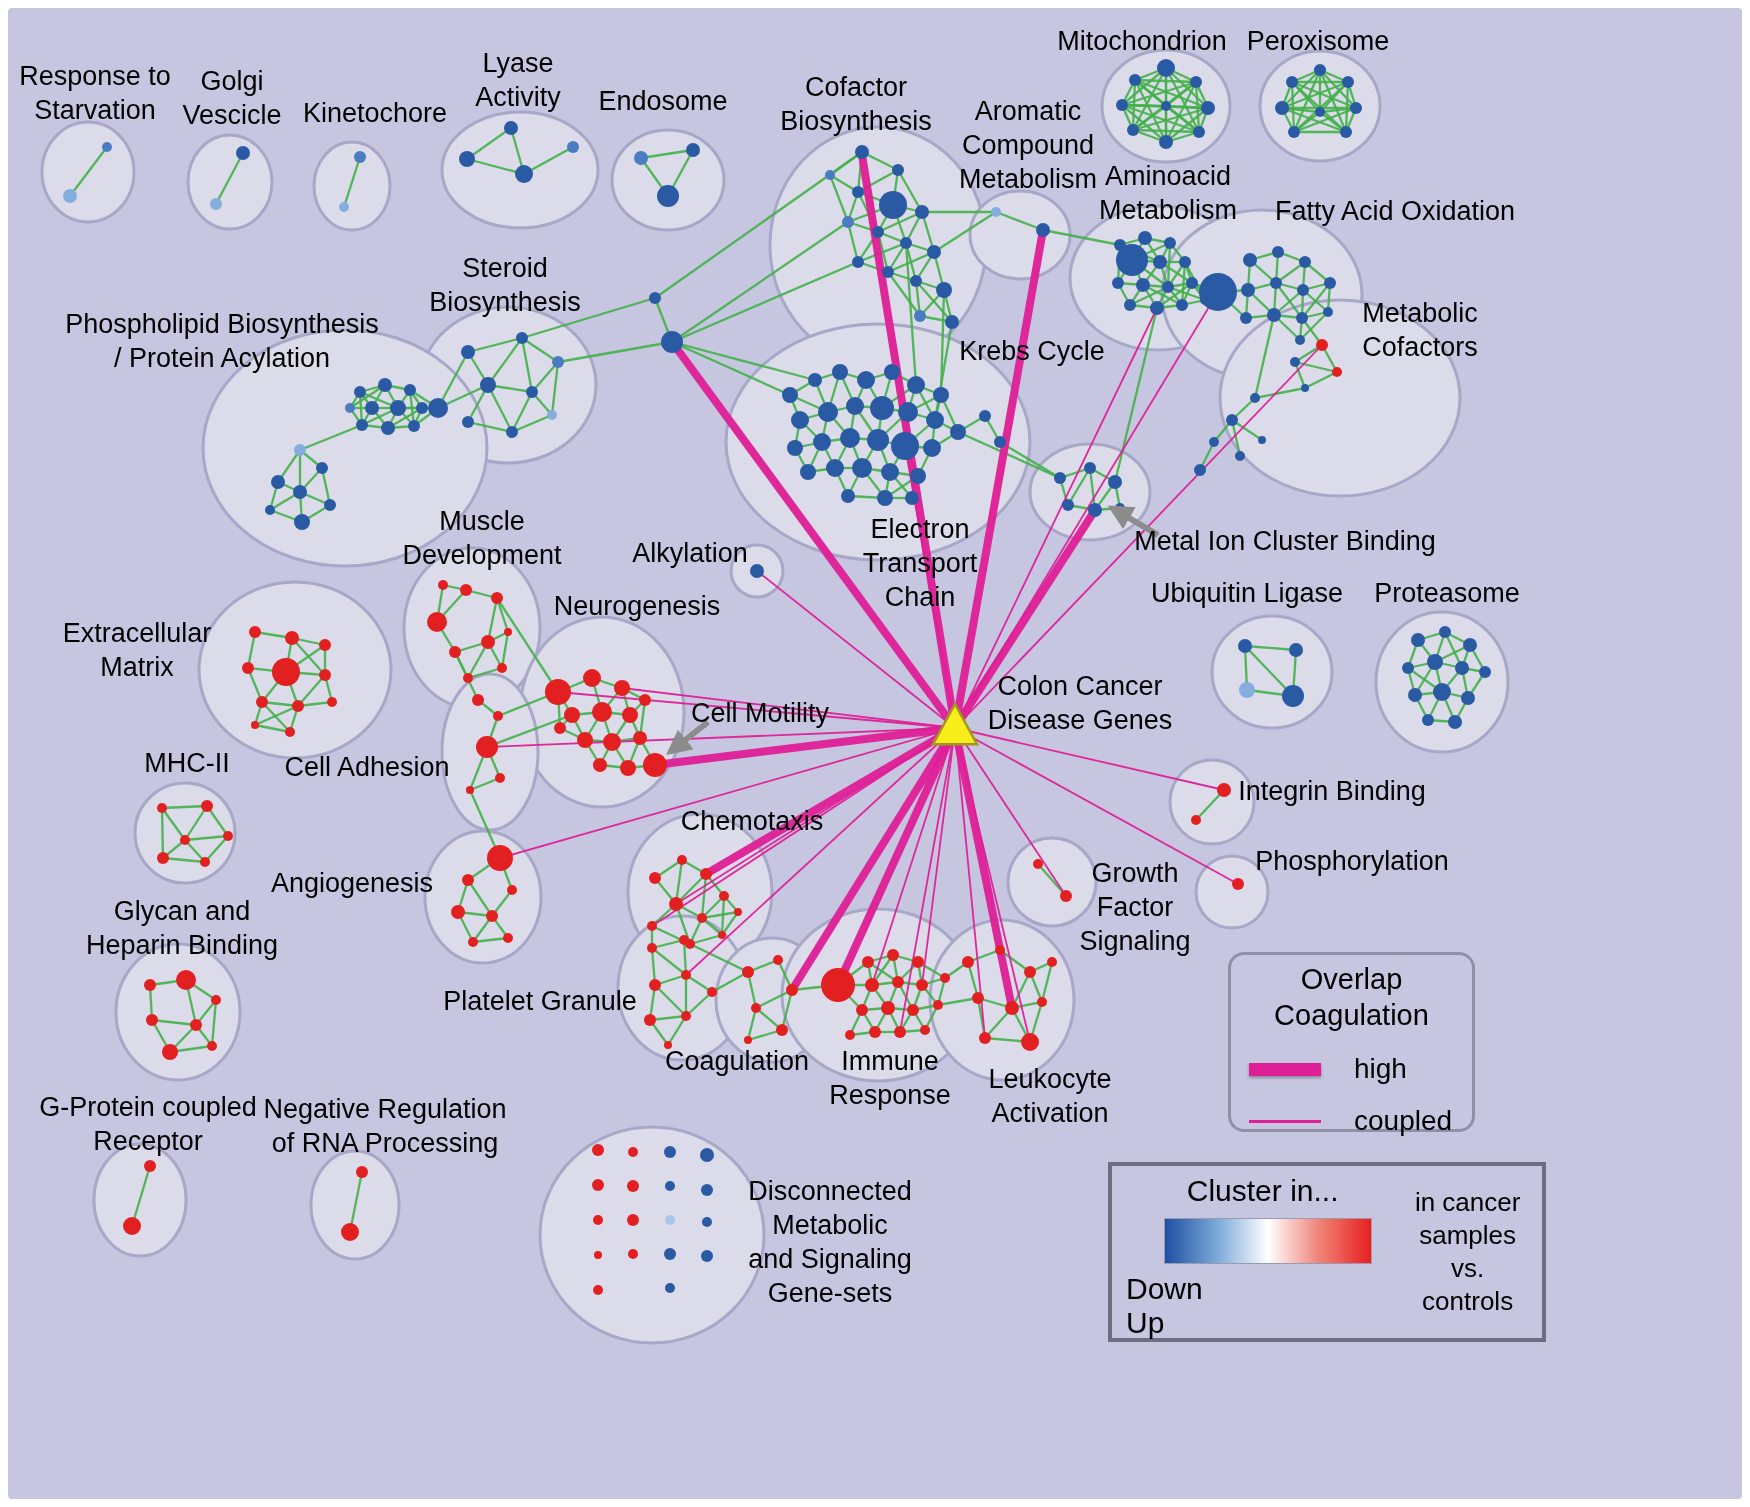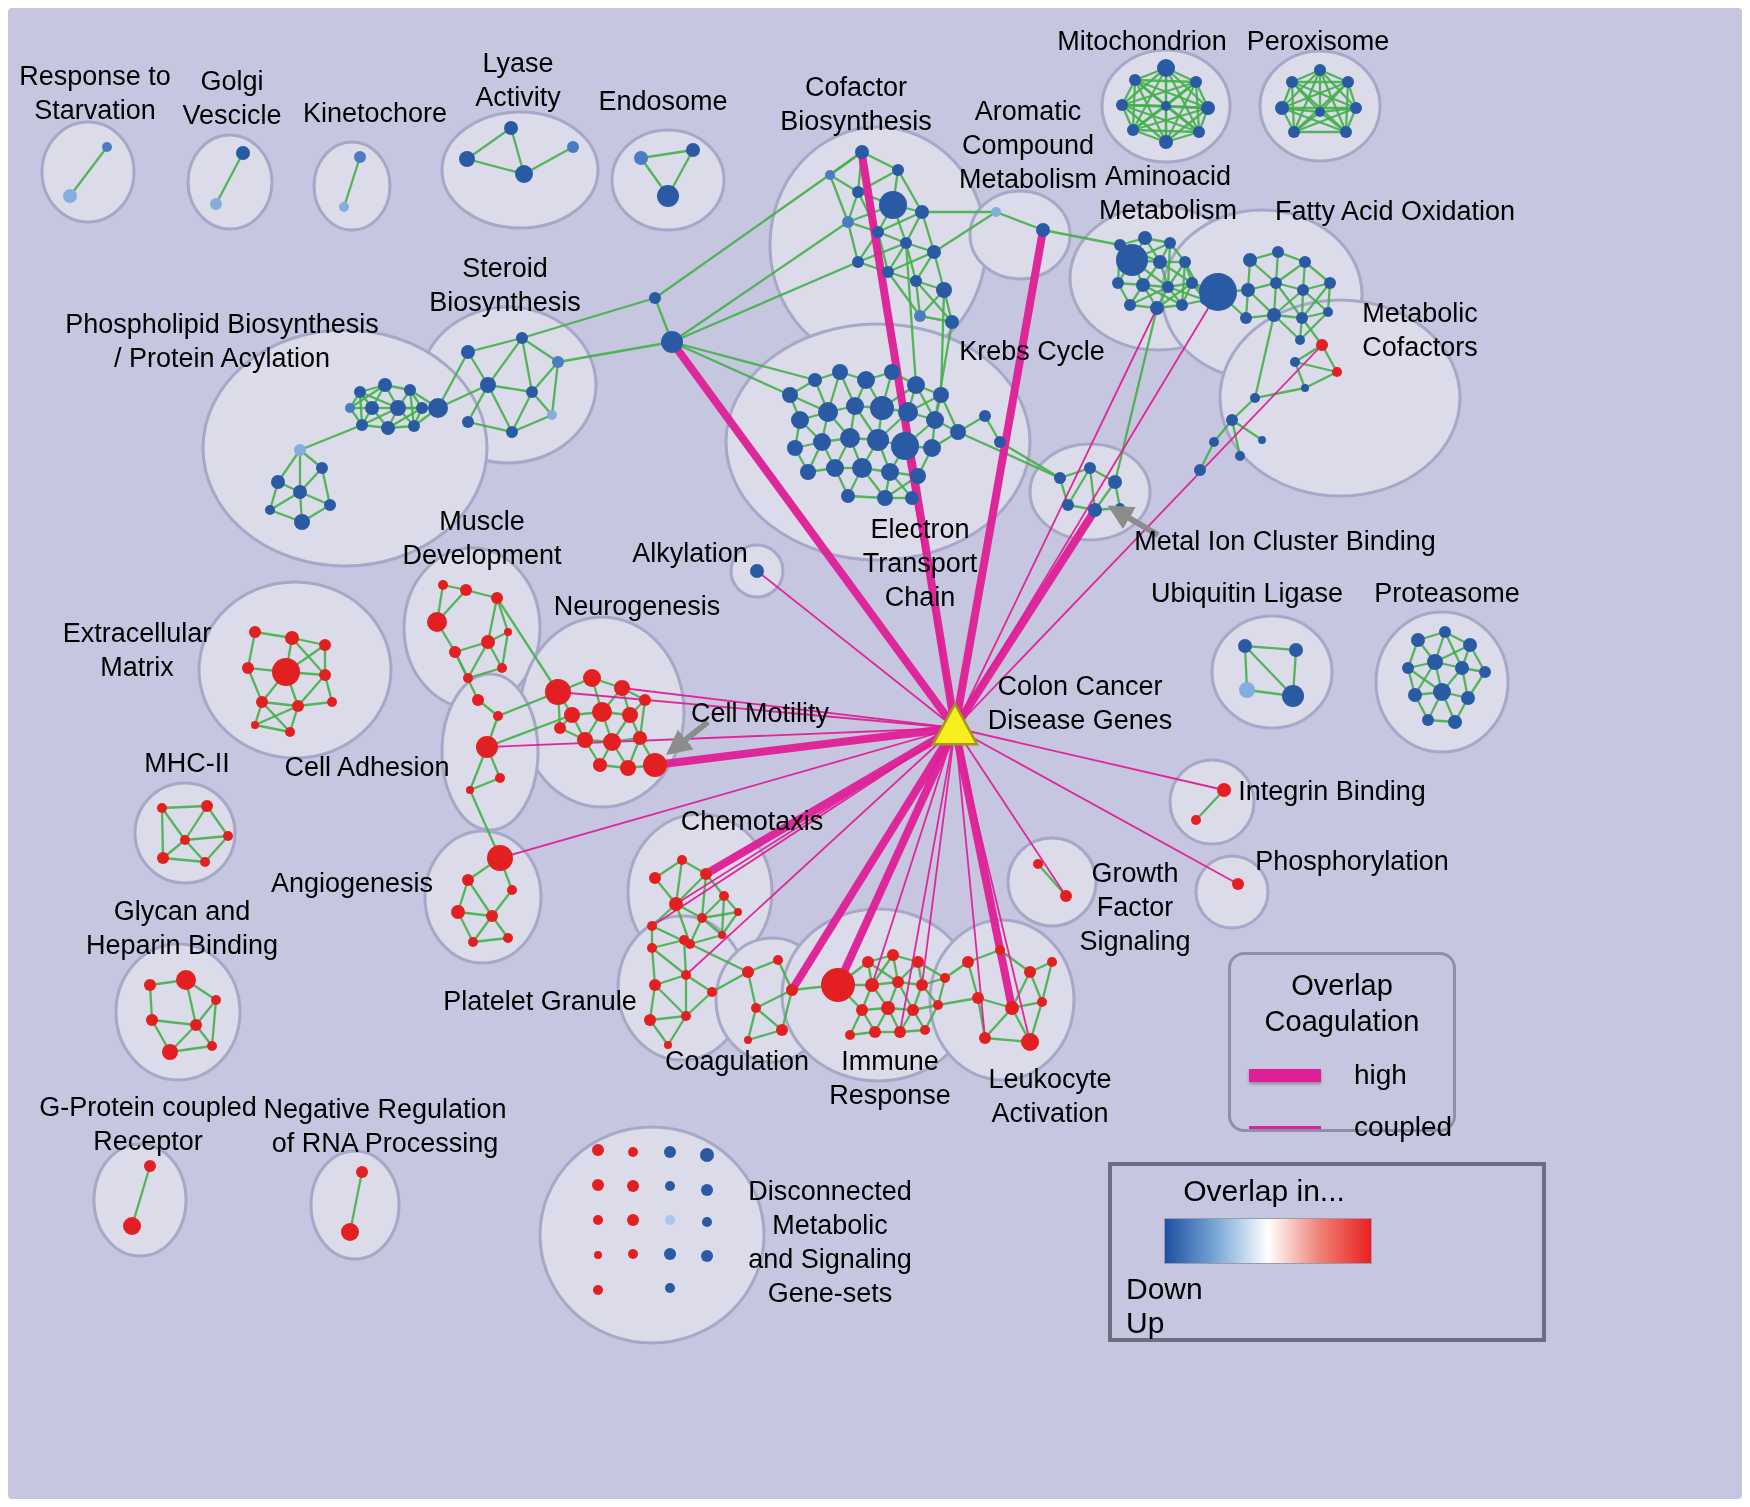--- a/index.html
+++ b/index.html
@@ -5,22 +5,22 @@
   * { margin:0; padding:0; box-sizing:border-box; }
   html,body { width:1750px; height:1507px; background:#ffffff; overflow:hidden;
               font-family:"Liberation Sans","DejaVu Sans",sans-serif; }
   .stage { position:relative; width:1750px; height:1507px; background:#ffffff; }
   svg { position:absolute; left:0; top:0; }
   .cl-ellipse { fill:#dbdbe9; stroke:#a7a7c7; stroke-width:3; }
   .edge-green { stroke:#43b049; stroke-width:2.3; stroke-opacity:0.9; }
   .cl-label { font-size:27px; fill:#000000; text-anchor:middle;
               font-family:"Liberation Sans","DejaVu Sans",sans-serif; }
   .legend { position:absolute; color:#000; }
-  .legend.overlap { left:1228px; top:952px; width:228px; height:180px;
-                    border:3px solid #8f8fa5; border-radius:16px; padding-top:12px; }
+  .legend.overlap { left:1228px; top:952px; width:247px; height:180px;
+                    border:3px solid #8f8fa5; border-radius:16px; padding-top:6px; }
   .ltitle { font-size:29px; line-height:36px; text-align:center; }
   .lrow { display:flex; align-items:center; gap:33px; margin:20px 0 0 18px; }
   .sample { display:inline-block; width:72px; background:#de1f96; flex:0 0 auto; }
   .sample.high { height:13px; box-shadow:0 2px 3px rgba(0,0,0,0.3); }
   .sample.mod  { height:3px; }
   .lrow .lab { font-size:28px; }
   .legend.enrich { left:1108px; top:1162px; width:438px; height:180px;
                    border:4px solid #6e6e80; padding:8px 10px; display:flex; }
   .ecol { width:284px; }
   .etitle { font-size:30px; text-align:center; }
@@ -1057,21 +1057,26 @@
       <span class="lab">high</span>
     </div>
     <div class="lrow">
       <span class="sample mod" style="background: rgb(222, 31, 150);"></span>
       <span class="lab">coupled</span>
     </div>
   </div>
 
   <div class="legend enrich">
     <div class="ecol">
-      <div class="etitle">Overlap in...</div>
+      <div class="etitle">Cluster in...</div>
       <div class="ebar" style="background: linear-gradient(90deg, rgb(29, 80, 162) 0%, rgb(122, 168, 216) 25%, rgb(255, 255, 255) 50%, rgb(239, 130, 119) 75%, rgb(232, 32, 30) 100%);"></div>
       <div class="ebar-ends">
         <span>Down</span>
         <span>Up</span>
       </div>
     </div>
+    <div class="enote">
+      <div>in cancer</div>
+      <div>samples</div>
+      <div>vs. controls</div>
+    </div>
   </div>
 </div>
 
 </body></html>

